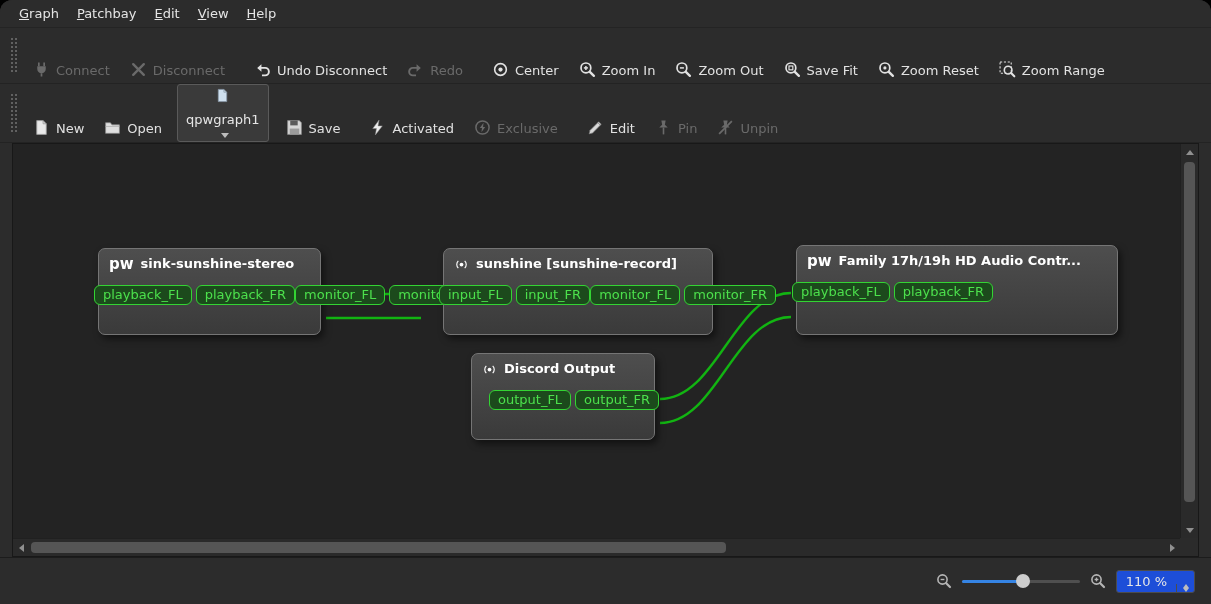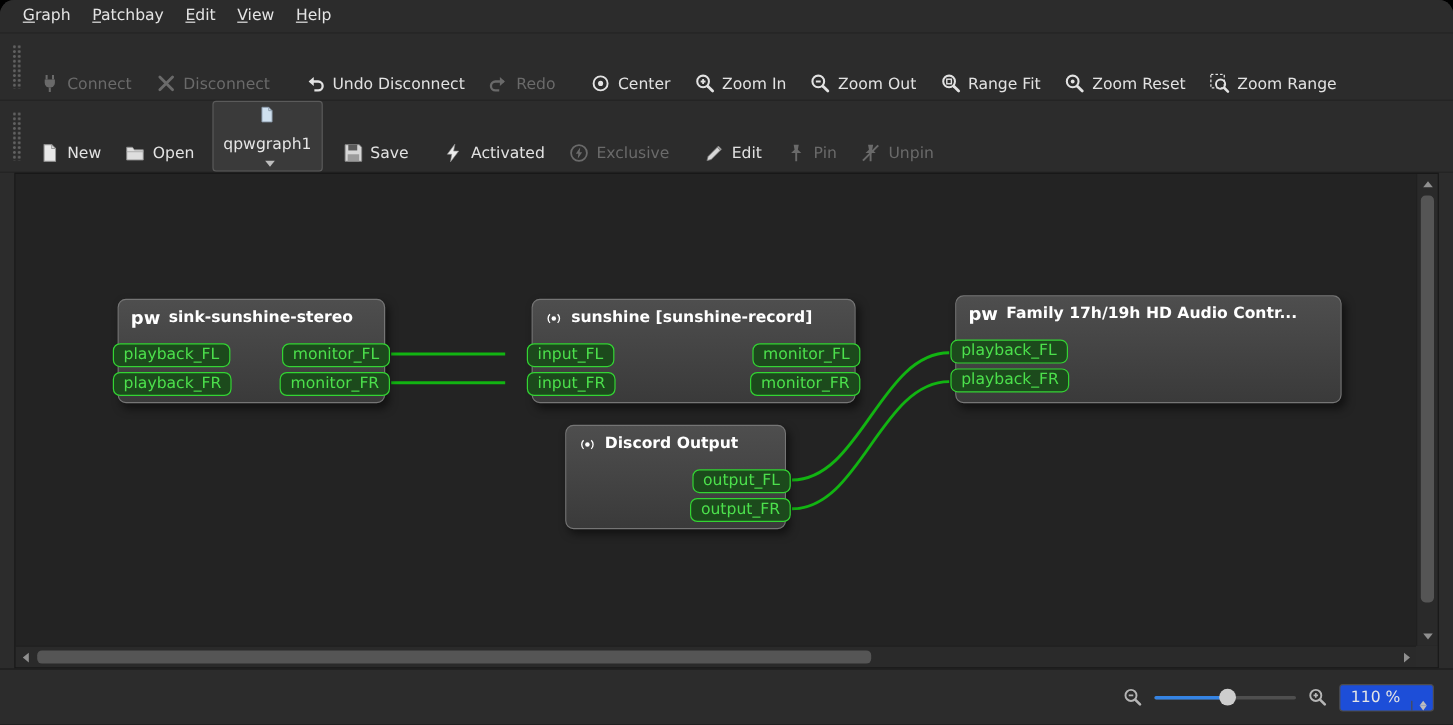--- a/index.html
+++ b/index.html
@@ -37,21 +37,21 @@
   .canvas-outer { flex:1; padding:0 12px; background:#2c2c2c; display:flex; }
   .canvas-frame { flex:1; border:1px solid #181818; background:#232323; display:grid; grid-template-columns:1fr 18px; grid-template-rows:1fr 18px; }
   .canvas { position:relative; overflow:hidden; background:#232323; }
   .wires { position:absolute; left:0; top:0; width:100%; height:100%; z-index:1; pointer-events:none; }
 
   .node { position:absolute; z-index:2; background:linear-gradient(#4e4e4e,#3a3a3a); border:1px solid #757575; border-radius:7px; box-shadow:3px 4px 7px rgba(0,0,0,.5); }
   .node-title { display:flex; align-items:center; gap:7px; padding:7px 10px 2px 10px; color:#ffffff; font-weight:bold; font-size:13px; line-height:16px; white-space:nowrap; overflow:hidden; }
   .pw-glyph { font-weight:bold; font-size:15px; color:#fff; }
   .node-title svg { width:15px; height:15px; flex:0 0 15px; }
   .ports { display:flex; justify-content:space-between; padding-top:11px; }
-  .pcol { display:flex; flex-direction:column; gap:4px; }
+  .pcol { display:flex; flex-direction:row; gap:4px; }
   .pcol.left { align-items:flex-start; margin-left:-5px; }
   .pcol.right { align-items:flex-end; margin-right:-5px; }
   .port { height:20px; line-height:18px; padding:0 8px; border:1.5px solid #33d433; border-radius:6px; background:#1c4a1c; color:#4ce04c; font-size:13px; white-space:nowrap; }
 
   
   .vscroll { background:#2a2a2a; border-left:1px solid #202020; position:relative; }
   .hscroll { background:#2a2a2a; border-top:1px solid #202020; position:relative; }
   .scorner { background:#2b2b2b; }
   .sb-thumb { position:absolute; background:#555; border-radius:4px; }
   .vscroll .sb-thumb { left:3px; right:3px; top:18px; height:calc(100% - 54px); }
@@ -171,21 +171,21 @@
     </div>
 
     <div class="tb-btn">
       <span class="ic">
           <svg viewBox="0 0 16 16">
             <circle cx="6.5" cy="6.5" r="4.6" fill="none" stroke="currentColor" stroke-width="1.6"></circle>
             <line x1="10.2" y1="10.2" x2="14" y2="14" stroke="currentColor" stroke-width="2.2" stroke-linecap="round"></line>
             <rect x="4.7" y="4.7" width="3.6" height="3.6" fill="none" stroke="currentColor" stroke-width="1.1"></rect>
           </svg>
         </span>
-      <span>Range Fit</span>
+      <span>Save Fit</span>
     </div>
 
     <div class="tb-btn">
       <span class="ic">
           <svg viewBox="0 0 16 16">
             <circle cx="6.5" cy="6.5" r="4.6" fill="none" stroke="currentColor" stroke-width="1.6"></circle>
             <line x1="10.2" y1="10.2" x2="14" y2="14" stroke="currentColor" stroke-width="2.2" stroke-linecap="round"></line>
             <circle cx="6.5" cy="6.5" r="1.5" fill="currentColor"></circle>
           </svg>
         </span>

